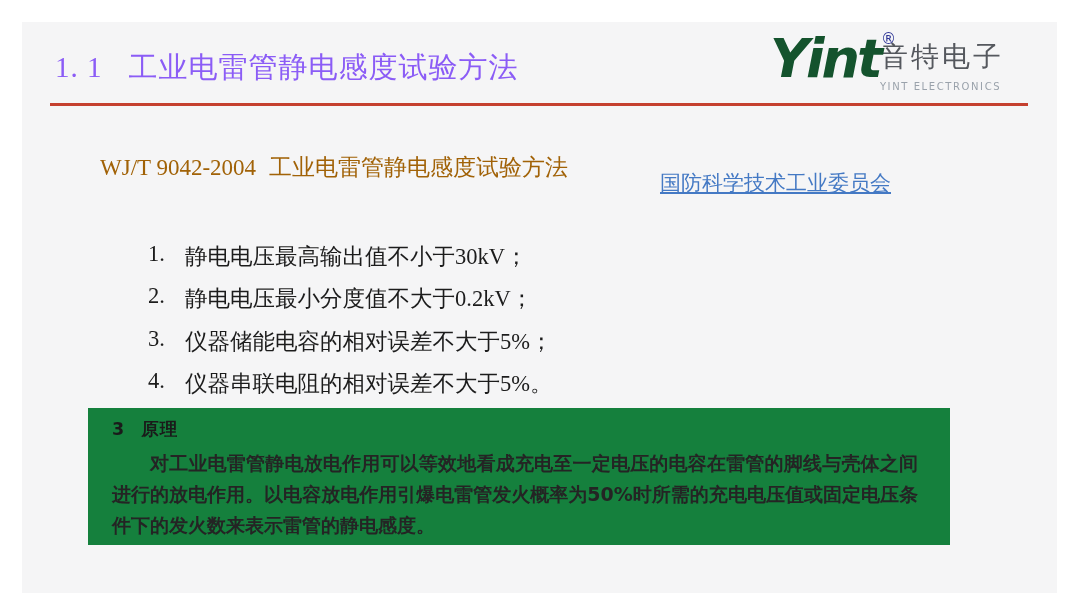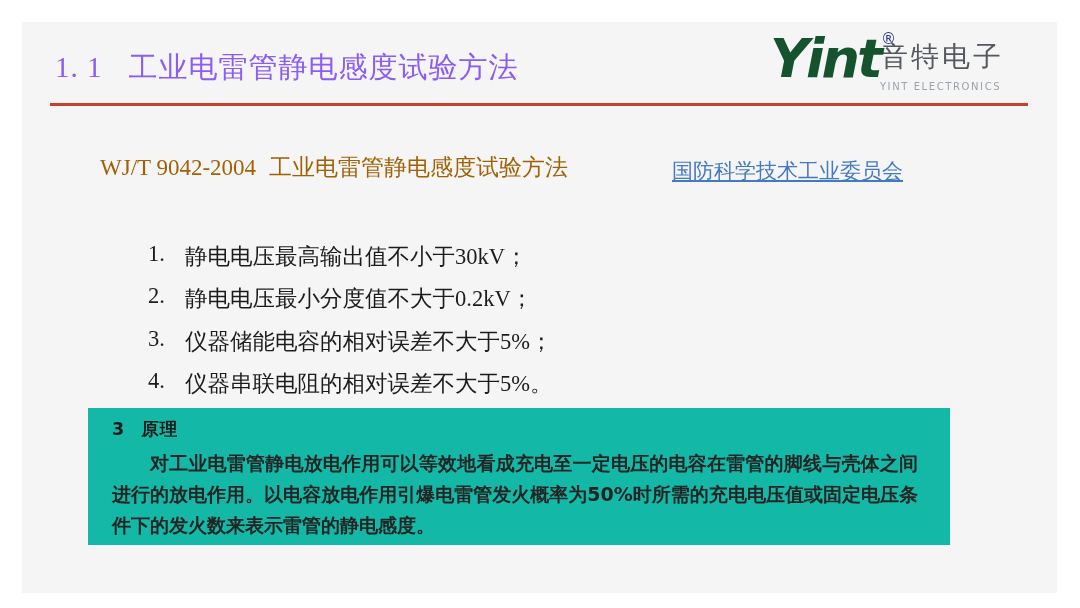--- a/index.html
+++ b/index.html
@@ -25,33 +25,33 @@
     font-style: normal; font-size: 15px; color: #2e3596; }
   .logo-names { margin-top: 10px;
     font-family: "DejaVu Sans", "Liberation Sans", sans-serif; }
   .logo-cn { font-size: 28px; color: #55585e; letter-spacing: 3px; font-weight: 400; }
   .logo-en { margin-top: 5px; font-size: 10px; color: #9aa2ab; letter-spacing: 1.6px; }
 
   
   .std-row { position: absolute; left: 78px; top: 130px; white-space: nowrap;
     font-size: 23px; color: #a16207; }
   .std-title { margin-left: 13px; }
-  .issuer-link { position: absolute; left: 638px; top: 135px; font-size: 21px;
-    color: #4479c4; text-decoration: underline; white-space: nowrap; cursor: pointer; margin-left: 12px; }
+  .issuer-link { position: absolute; left: 638px; top: 147px; font-size: 21px;
+    color: #4479c4; text-decoration: underline; white-space: nowrap; cursor: pointer; }
 
   
   .req-list { position: absolute; left: 0; top: 0; }
   .req-row { position: absolute; white-space: nowrap; font-size: 22.5px; color: #1c1c1c; }
   .req-row .num { position: absolute; left: 126px; }
   .req-row .txt { position: absolute; left: 163px; }
   .r0 { top: 219px; } .r1 { top: 261px; } .r2 { top: 304px; } .r3 { top: 346px; }
 
   
   .excerpt { position: absolute; left: 66px; top: 386px; width: 862px; height: 137px;
-    background: #14b8a6; font-family: "DejaVu Sans", "Liberation Sans", sans-serif;
+    background: #15803d; font-family: "DejaVu Sans", "Liberation Sans", sans-serif;
     padding: 9px 32px 0 24px; }
   .ex-heading { font-size: 17.5px; font-weight: bold; color: #1a1a1a; letter-spacing: 1px; }
   .ex-heading .hnum { margin-right: 16px; }
   .ex-body { margin-top: 7px; font-size: 19px; line-height: 31px; font-weight: bold;
     color: #242424; text-indent: 2em; text-align: justify; letter-spacing: 0; }
 </style>
 </head>
 <body>
 
 <div class="slide">

